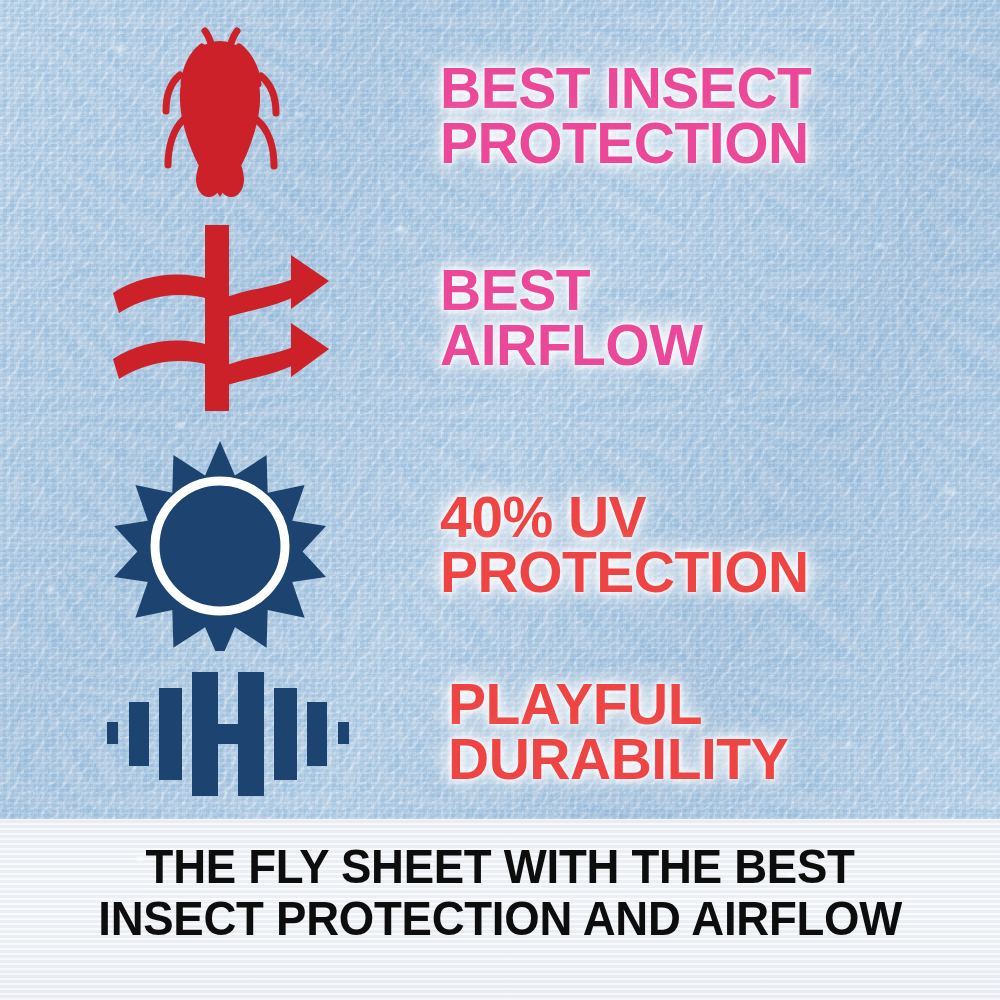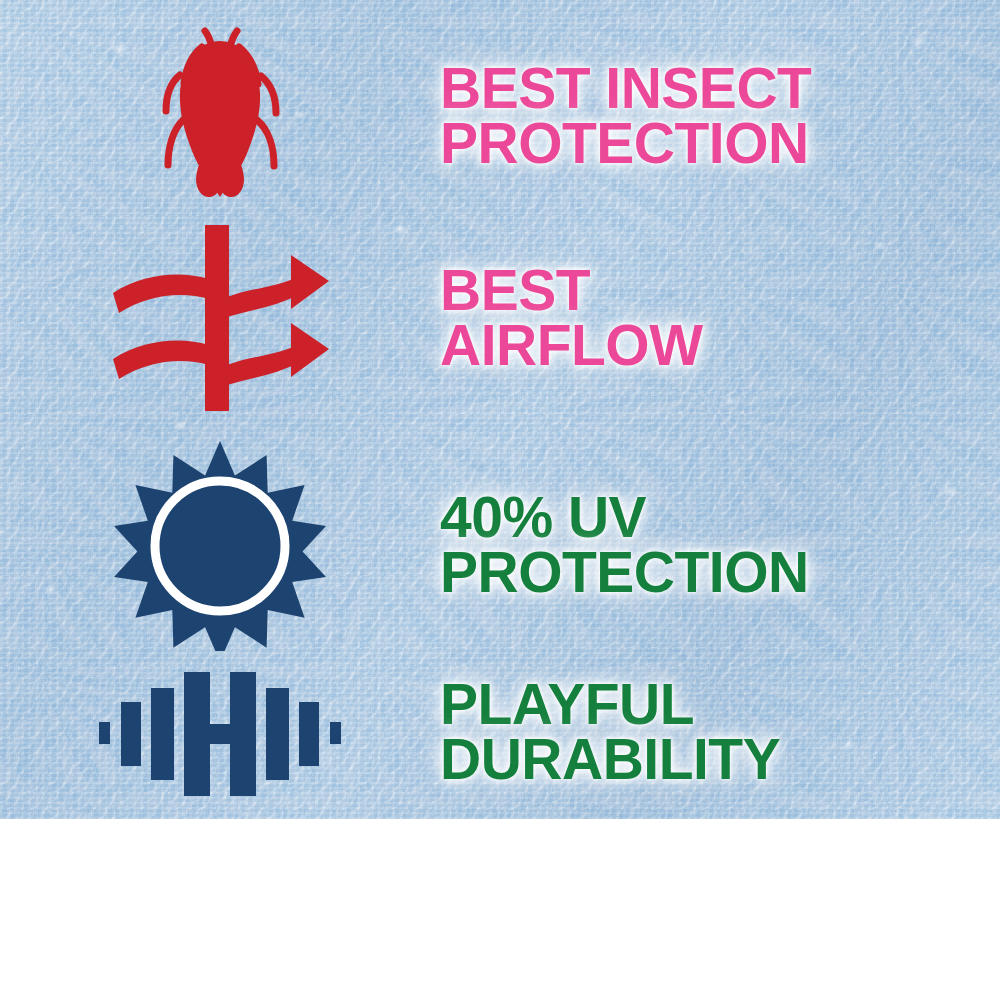--- a/index.html
+++ b/index.html
@@ -59,32 +59,32 @@
     letter-spacing:-.5px;white-space:pre-line;
   }
   .txt.red{
     color:#ec4899;font-weight:700;
     text-shadow:
       0 0 4px rgba(255,255,255,.95),0 0 9px rgba(255,255,255,.9),
       0 0 15px rgba(255,255,255,.8),0 0 22px rgba(255,255,255,.6),
       0 0 30px rgba(255,255,255,.45);
   }
   .txt.navy{
-    color:#15803d;font-weight:700;
+    color:#ef4444;font-weight:700;
     text-shadow:
       0 0 4px rgba(255,255,255,.95),0 0 9px rgba(255,255,255,.9),
       0 0 16px rgba(255,255,255,.85),0 0 24px rgba(255,255,255,.65),
       0 0 32px rgba(255,255,255,.45);
   }
 
   
   #row-insect   {left:0;  top:18px;  width:1000px;height:195px;}
   #row-airflow  {left:0;  top:218px; width:1000px;height:200px;}
   #row-uv       {left:0;  top:432px; width:1000px;height:225px;}
-  #row-durable  {left:0;  top:652px; width:934px;height:160px;}
+  #row-durable  {left:8px;  top:652px; width:934px;height:160px;}
 
   .icon-box{width:440px;display:flex;align-items:center;justify-content:center;}
   .text-box{flex:1;padding-left:0;}
 
   #t-insect {font-size:57px;}
   #t-airflow{font-size:57px;}
   #t-uv     {font-size:57px;}
   #t-durable{font-size:57px;}
 
   
@@ -208,14 +208,18 @@
           </g>
         </svg>
       </span>
     </div>
     <div class="text-box">
       <div class="txt navy" id="t-durable">PLAYFUL
 DURABILITY</div>
     </div>
   </div>
 
+  <div id="banner">
+    <div id="banner-text">THE FLY SHEET WITH THE BEST
+INSECT PROTECTION AND AIRFLOW</div>
+  </div>
 
 </div>
 
 </body></html>

